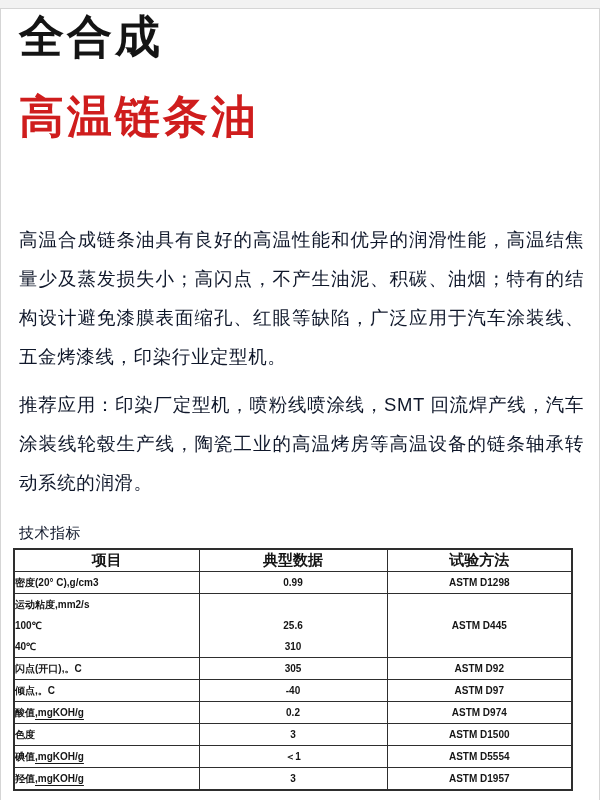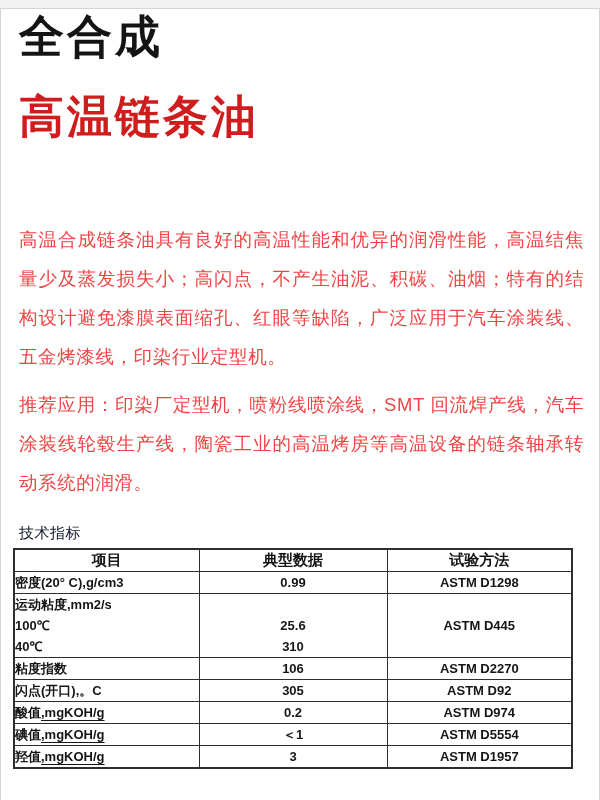--- a/index.html
+++ b/index.html
@@ -18,39 +18,39 @@
     position:absolute; left:18px; top:82px; margin:0;
     font-size:45px; line-height:1.15; font-weight:900; letter-spacing:3px;
   }
   .perf-heading {
     position:absolute; left:18px; top:174px;
     font-size:19px; font-weight:400; color:#242424; letter-spacing:1px;
   }
   .para {
     position:absolute; left:18px; width:565px; margin:0;
     font-size:18.5px; line-height:39px; letter-spacing:0.6px;
-    text-align:justify; color:#ef4444;
+    text-align:justify; color:#0f172a;
   }
   .para-performance { top:211px; }
   .para-recommended { top:376px; }
   .tbl-caption {
     position:absolute; left:18px; top:515px;
     font-size:15px; color:#0f172a; letter-spacing:0.5px;
   }
   table.spec {
     position:absolute; left:12px; top:539px; width:558px;
     border-collapse:collapse; table-layout:fixed;
     border:2px solid #2e2e2e;
   }
   table.spec th, table.spec td {
     border:1px solid #2e2e2e; padding:0; vertical-align:middle;
     color:#151515; overflow:hidden; white-space:nowrap;
   }
   table.spec th { height:21px; font-size:15px; font-weight:700; }
-  table.spec td { height:21px; font-size:13px; font-weight:600; }
+  table.spec td { height:21px; font-size:10px; font-weight:600; }
   td.c-item { text-align:left; padding-left:5px; }
   td.c-val, td.c-method { text-align:center; font-size:14px; }
   tr.r-tall td { height:63px; }
   .ln { height:21px; line-height:21px; }
   .sq {
     text-decoration-line:underline;
     text-decoration-style:wavy;
     text-decoration-thickness:1px;
     text-decoration-color:#e23b2e;
     text-decoration-skip-ink:none;
@@ -100,35 +100,40 @@
           <div class="ln">40℃</div>
         </td>
         <td class="c-val">
           <div class="ln"></div>
           <div class="ln">25.6</div>
           <div class="ln">310</div>
         </td>
         <td class="c-method">ASTM D445</td>
       </tr>
       <tr>
-        <td class="c-item">粘度指数</td>
-        <td class="c-val">106</td>
-        <td class="c-method">ASTM D2270</td>
-      </tr>
-      <tr>
         <td class="c-item">闪点(开口),。C</td>
         <td class="c-val">305</td>
         <td class="c-method">ASTM D92</td>
+      </tr>
+      <tr>
+        <td class="c-item">倾点,。C</td>
+        <td class="c-val">-40</td>
+        <td class="c-method">ASTM D97</td>
       </tr>
       <tr>
         <td class="c-item">
           <span>酸值</span><span class="sq">,mgKOH/g</span>
         </td>
         <td class="c-val">0.2</td>
         <td class="c-method">ASTM D974</td>
+      </tr>
+      <tr>
+        <td class="c-item">色度</td>
+        <td class="c-val">3</td>
+        <td class="c-method">ASTM D1500</td>
       </tr>
       <tr>
         <td class="c-item">
           <span>碘值</span><span class="sq">,mgKOH/g</span>
         </td>
         <td class="c-val">＜1</td>
         <td class="c-method">ASTM D5554</td>
       </tr>
       <tr>
         <td class="c-item">

